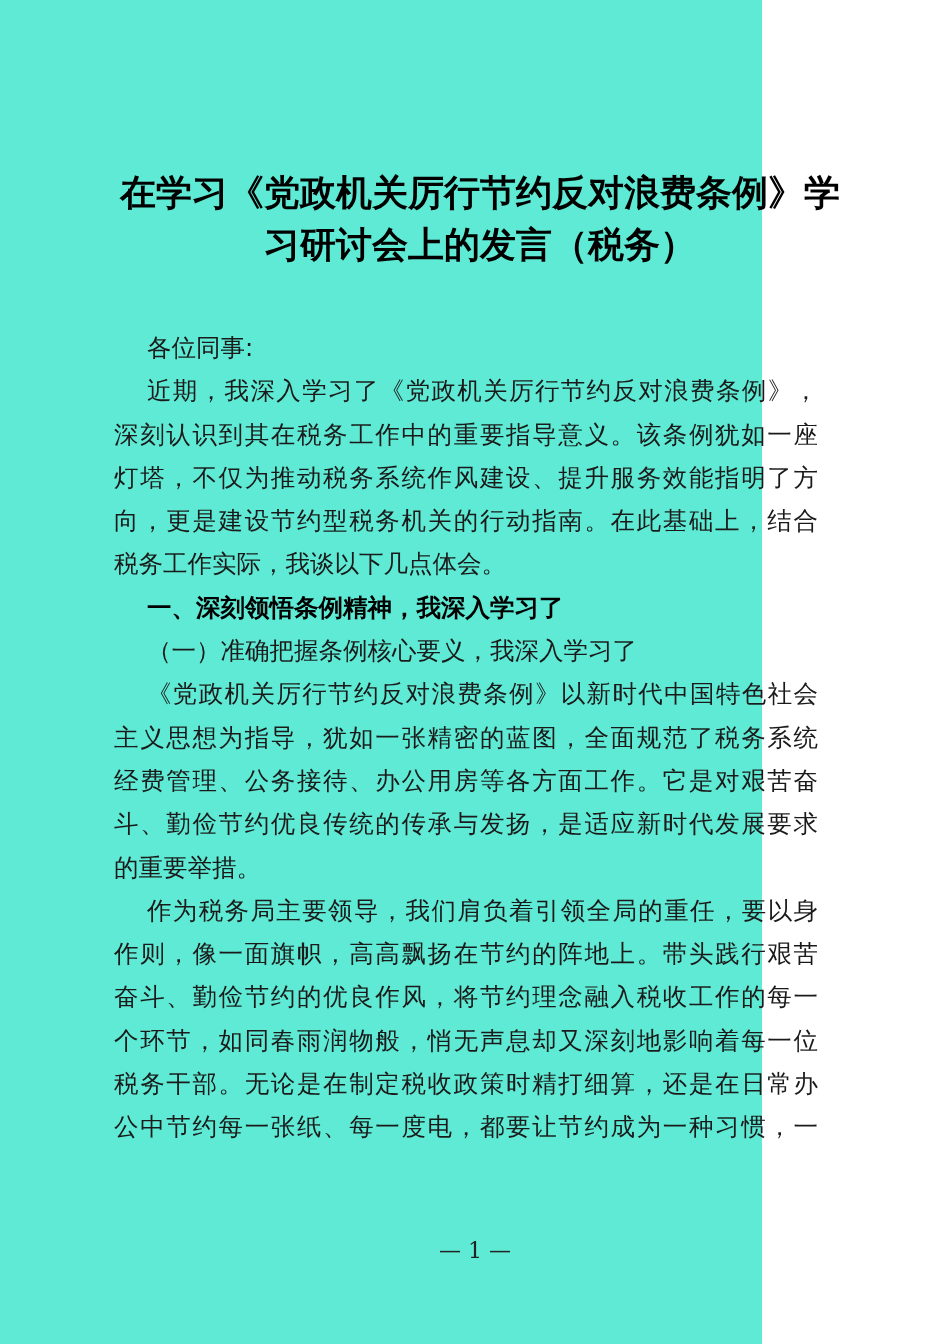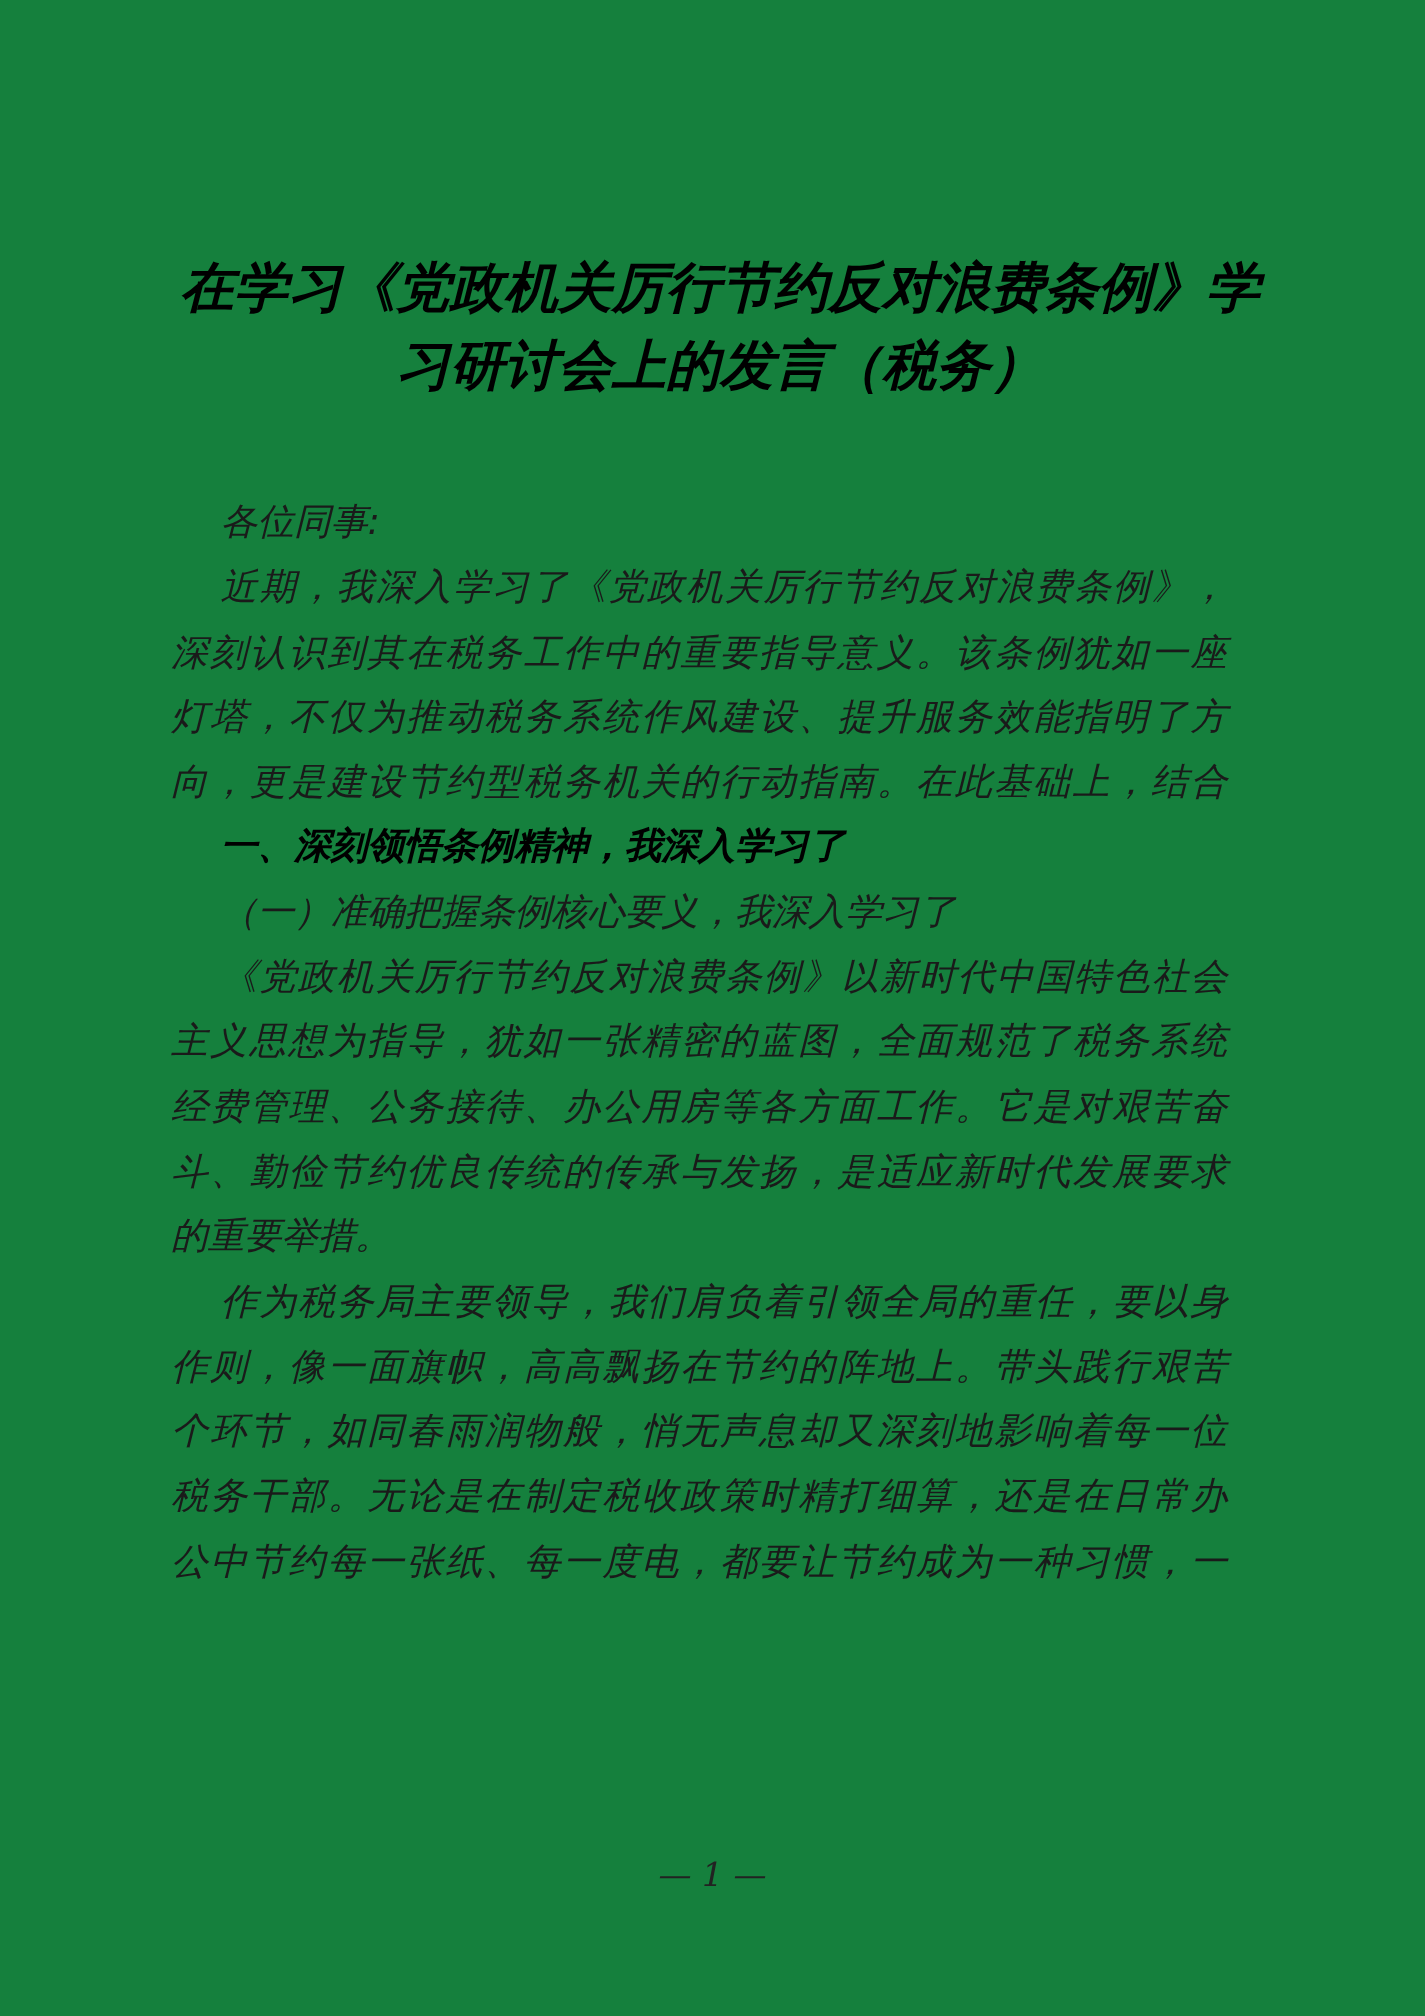--- a/index.html
+++ b/index.html
@@ -10,23 +10,22 @@
     body {
       width: 950px;
       height: 1344px;
       position: relative;
       overflow: hidden;
       color: #111111;
     }
     .page {
       position: absolute;
       left: 0; top: 0;
-      width: 950px; height: 1344px;
-      background: #15803d;
-      font-style: italic;
+      width: 762px; height: 1344px;
+      background: #5eead4;
     }
     .title {
       position: absolute;
       left: 120px;
       width: 720px;
       top: 166px;
       text-align: center;
       font-family: "DejaVu Serif", "Liberation Serif", serif;
       font-weight: bold;
       font-size: 36px;
@@ -84,37 +83,39 @@
   </h1>
 
   <div class="body">
     <span class="ln indent salutation">各位同事:</span>
 
     <div>
       <span class="ln indent">近期，我深入学习了《党政机关厉行节约反对浪费条例》，</span>
       <span class="ln">深刻认识到其在税务工作中的重要指导意义。该条例犹如一座</span>
       <span class="ln">灯塔，不仅为推动税务系统作风建设、提升服务效能指明了方</span>
       <span class="ln">向，更是建设节约型税务机关的行动指南。在此基础上，结合</span>
+      <span class="ln last">税务工作实际，我谈以下几点体会。</span>
     </div>
 
     <span class="ln indent h1">一、深刻领悟条例精神，我深入学习了</span>
 
     <span class="ln indent h2">（一）准确把握条例核心要义，我深入学习了</span>
 
     <div>
       <span class="ln indent">《党政机关厉行节约反对浪费条例》以新时代中国特色社会</span>
       <span class="ln">主义思想为指导，犹如一张精密的蓝图，全面规范了税务系统</span>
       <span class="ln">经费管理、公务接待、办公用房等各方面工作。它是对艰苦奋</span>
       <span class="ln">斗、勤俭节约优良传统的传承与发扬，是适应新时代发展要求</span>
       <span class="ln last">的重要举措。</span>
     </div>
 
     <div>
       <span class="ln indent">作为税务局主要领导，我们肩负着引领全局的重任，要以身</span>
       <span class="ln">作则，像一面旗帜，高高飘扬在节约的阵地上。带头践行艰苦</span>
+      <span class="ln">奋斗、勤俭节约的优良作风，将节约理念融入税收工作的每一</span>
       <span class="ln">个环节，如同春雨润物般，悄无声息却又深刻地影响着每一位</span>
       <span class="ln">税务干部。无论是在制定税收政策时精打细算，还是在日常办</span>
       <span class="ln">公中节约每一张纸、每一度电，都要让节约成为一种习惯，一</span>
     </div>
   </div>
 
   <div class="page-number">— 1 —</div>
 </div>
 
 </body></html>

